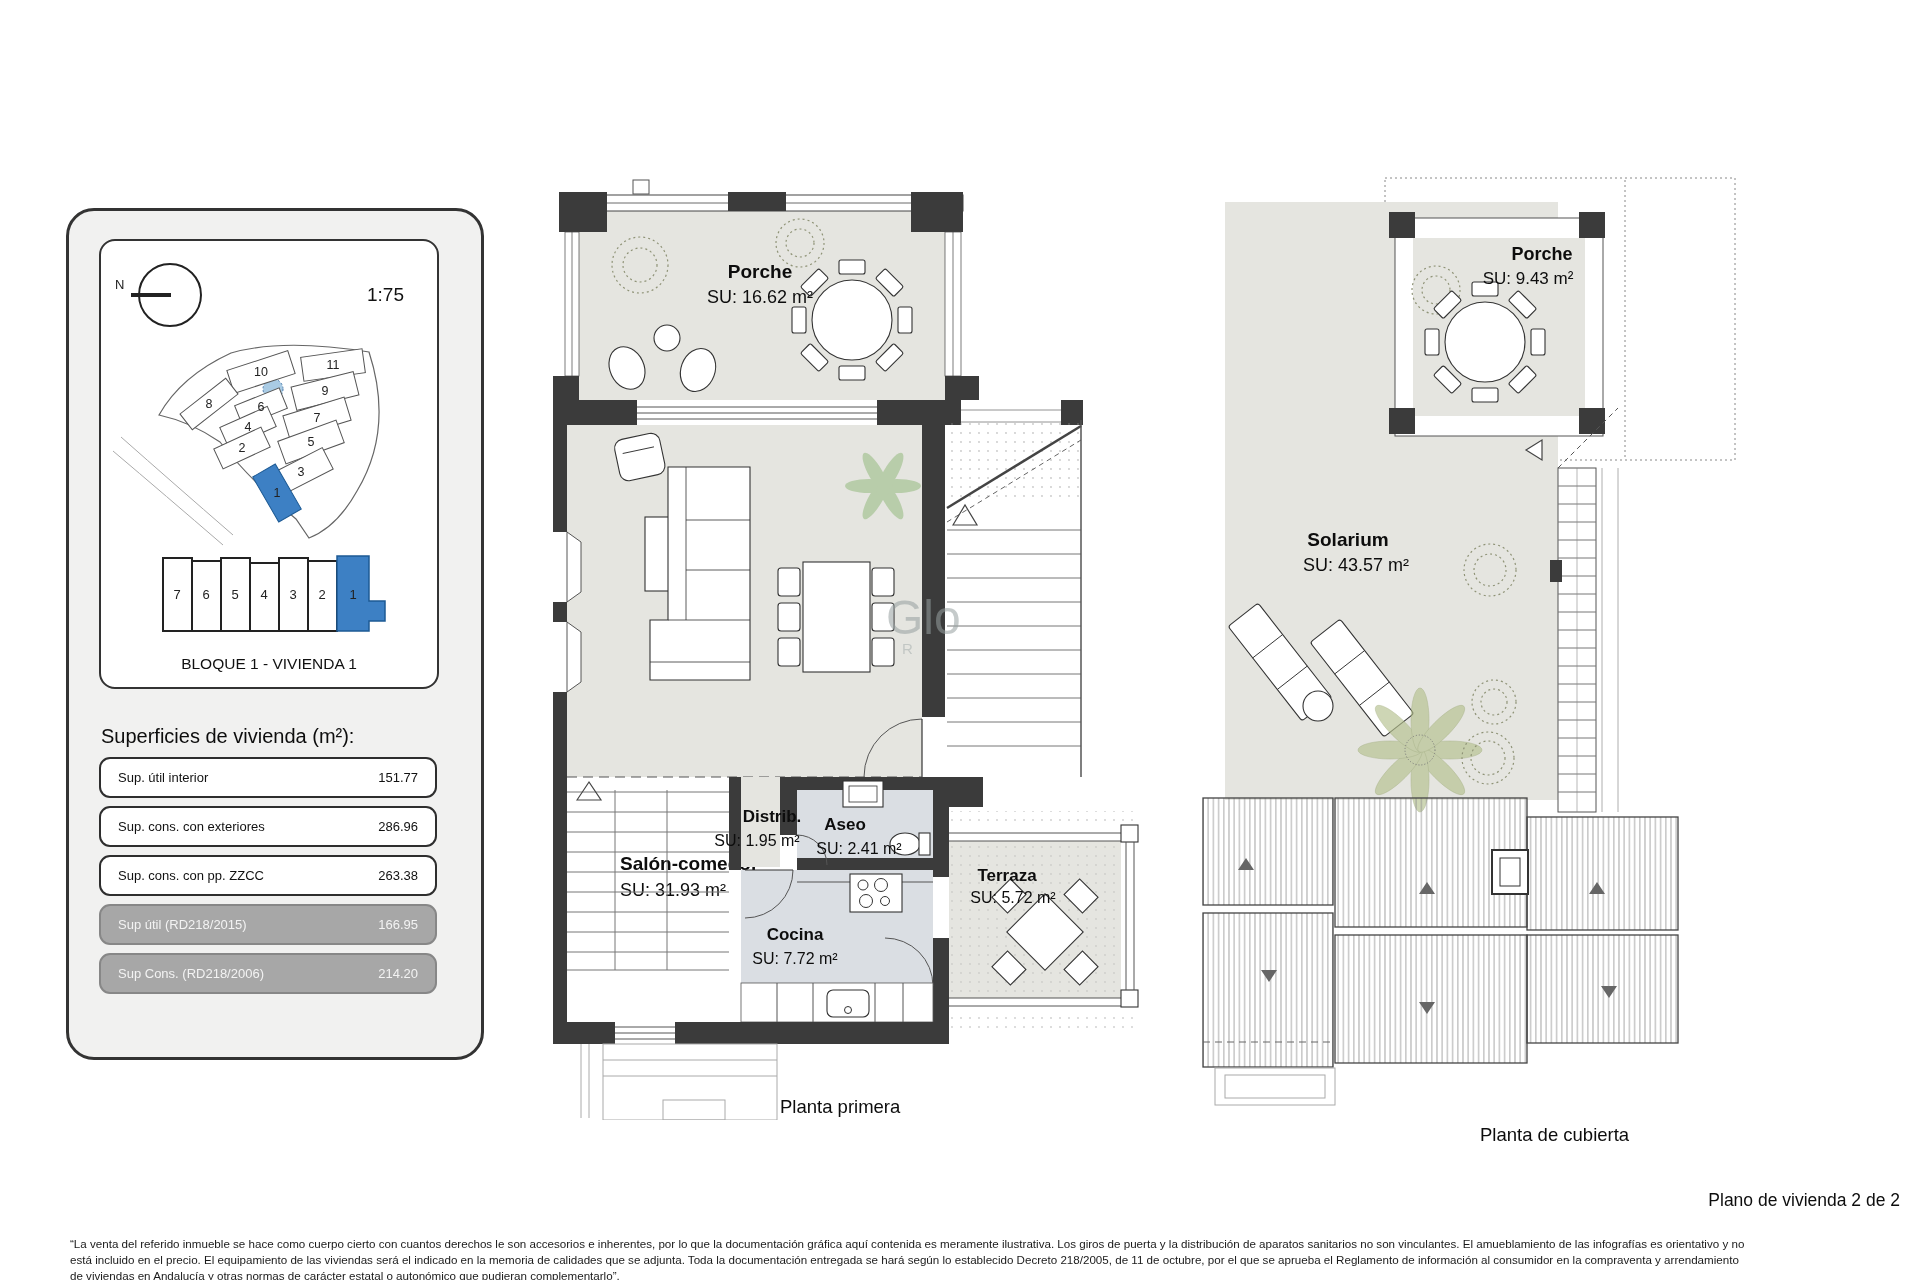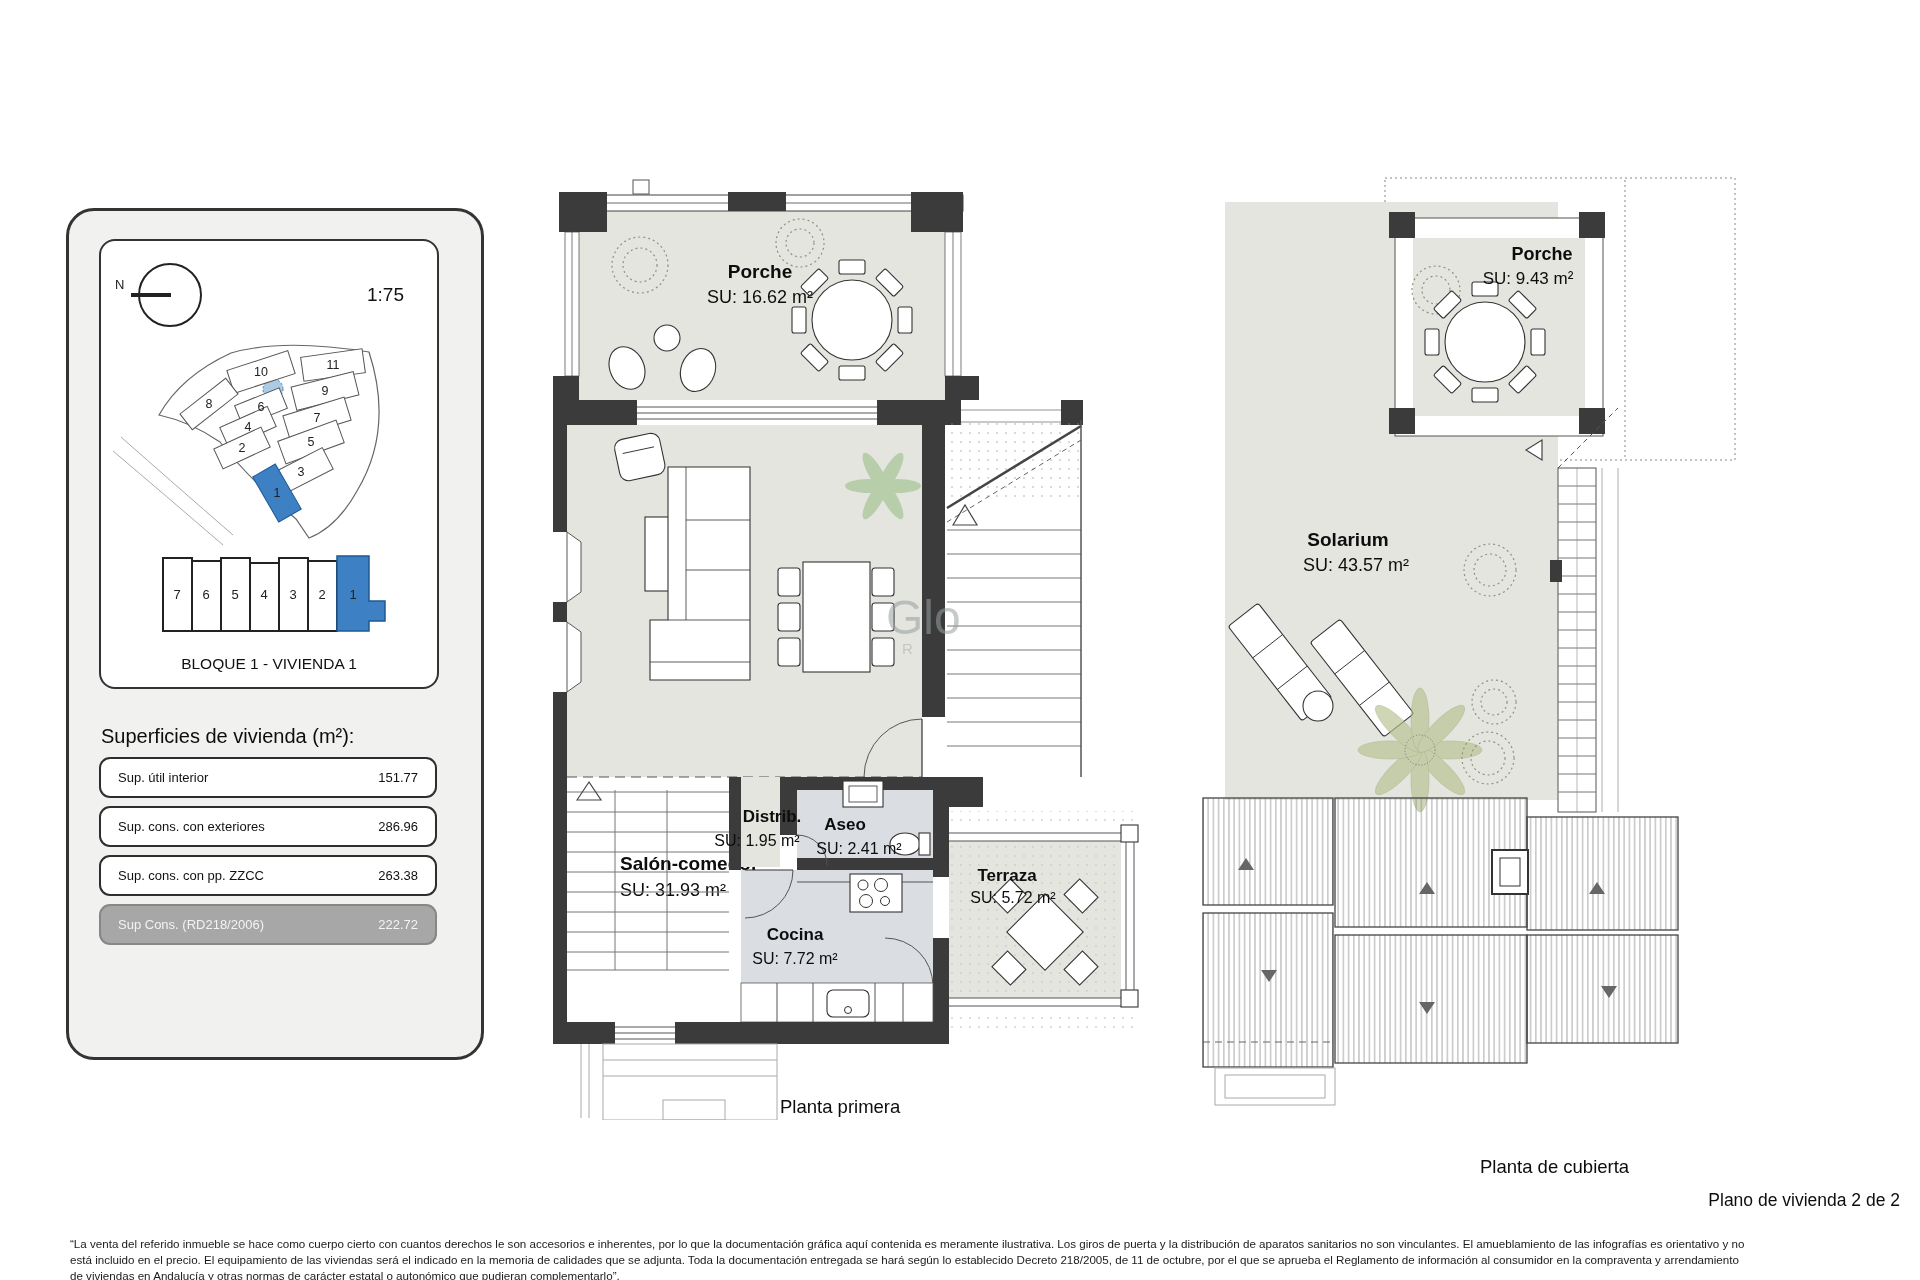--- a/index.html
+++ b/index.html
@@ -23,21 +23,21 @@
   .rows{position:absolute;left:30px;top:546px;width:338px;}
   .arow{height:41px;border:2px solid #2e2e2e;border-radius:11px;margin-bottom:8px;
         display:flex;justify-content:space-between;align-items:center;padding:0 17px;
         font-size:13px;background:#fff;box-sizing:border-box;}
   .arow.gray{background:#a7a7a7;color:#f3f3f3;border-color:#878787;}
   
   .plan1{position:absolute;left:545px;top:170px;}
   .plan2{position:absolute;left:1190px;top:150px;}
   .caption{position:absolute;font-size:18.5px;color:#0d0d0d;text-align:left;}
   .cap1{left:780px;top:1096px;width:240px;}
-  .cap2{left:1480px;top:1124px;width:230px;margin-top:32px;}
+  .cap2{left:1480px;top:1124px;width:230px;}
   .page-label{position:absolute;left:1630px;top:1190px;width:270px;text-align:right;
               font-size:17.5px;color:#0d0d0d;}
   .disclaimer{position:absolute;left:70px;top:1236px;width:1844px;font-size:11.6px;
               line-height:16.2px;color:#1a1a1a;}
   .watermark{position:absolute;left:886px;top:594px;opacity:.55;color:#96a0a0;
              font-family:Liberation Sans, sans-serif;pointer-events:none;}
   .watermark .w1{font-size:48px;line-height:48px;}
   .watermark .w2{font-size:15px;letter-spacing:3px;margin-left:16px;margin-top:-2px;opacity:.8;}
   
   .wall{fill:#3b3b3b;stroke:none;}
@@ -141,22 +141,26 @@
       </div>
       <div class="arow">
         <span>Sup. cons. con exteriores</span>
         <span>286.96</span>
       </div>
       <div class="arow">
         <span>Sup. cons. con pp. ZZCC</span>
         <span>263.38</span>
       </div>
       <div class="arow gray">
+        <span>Sup útil (RD218/2015)</span>
+        <span>166.95</span>
+      </div>
+      <div class="arow gray">
         <span>Sup Cons. (RD218/2006)</span>
-        <span>222.72</span>
+        <span>214.20</span>
       </div>
     </div>
   </div>
 
   <svg class="plan1" width="630" height="950" viewBox="0 0 630 950">
     <defs>
       <pattern id="dots" width="9" height="9" patternUnits="userSpaceOnUse">
         <circle cx="2" cy="2" r="0.9" fill="#8f8f8f"></circle>
       </pattern>
     </defs>

